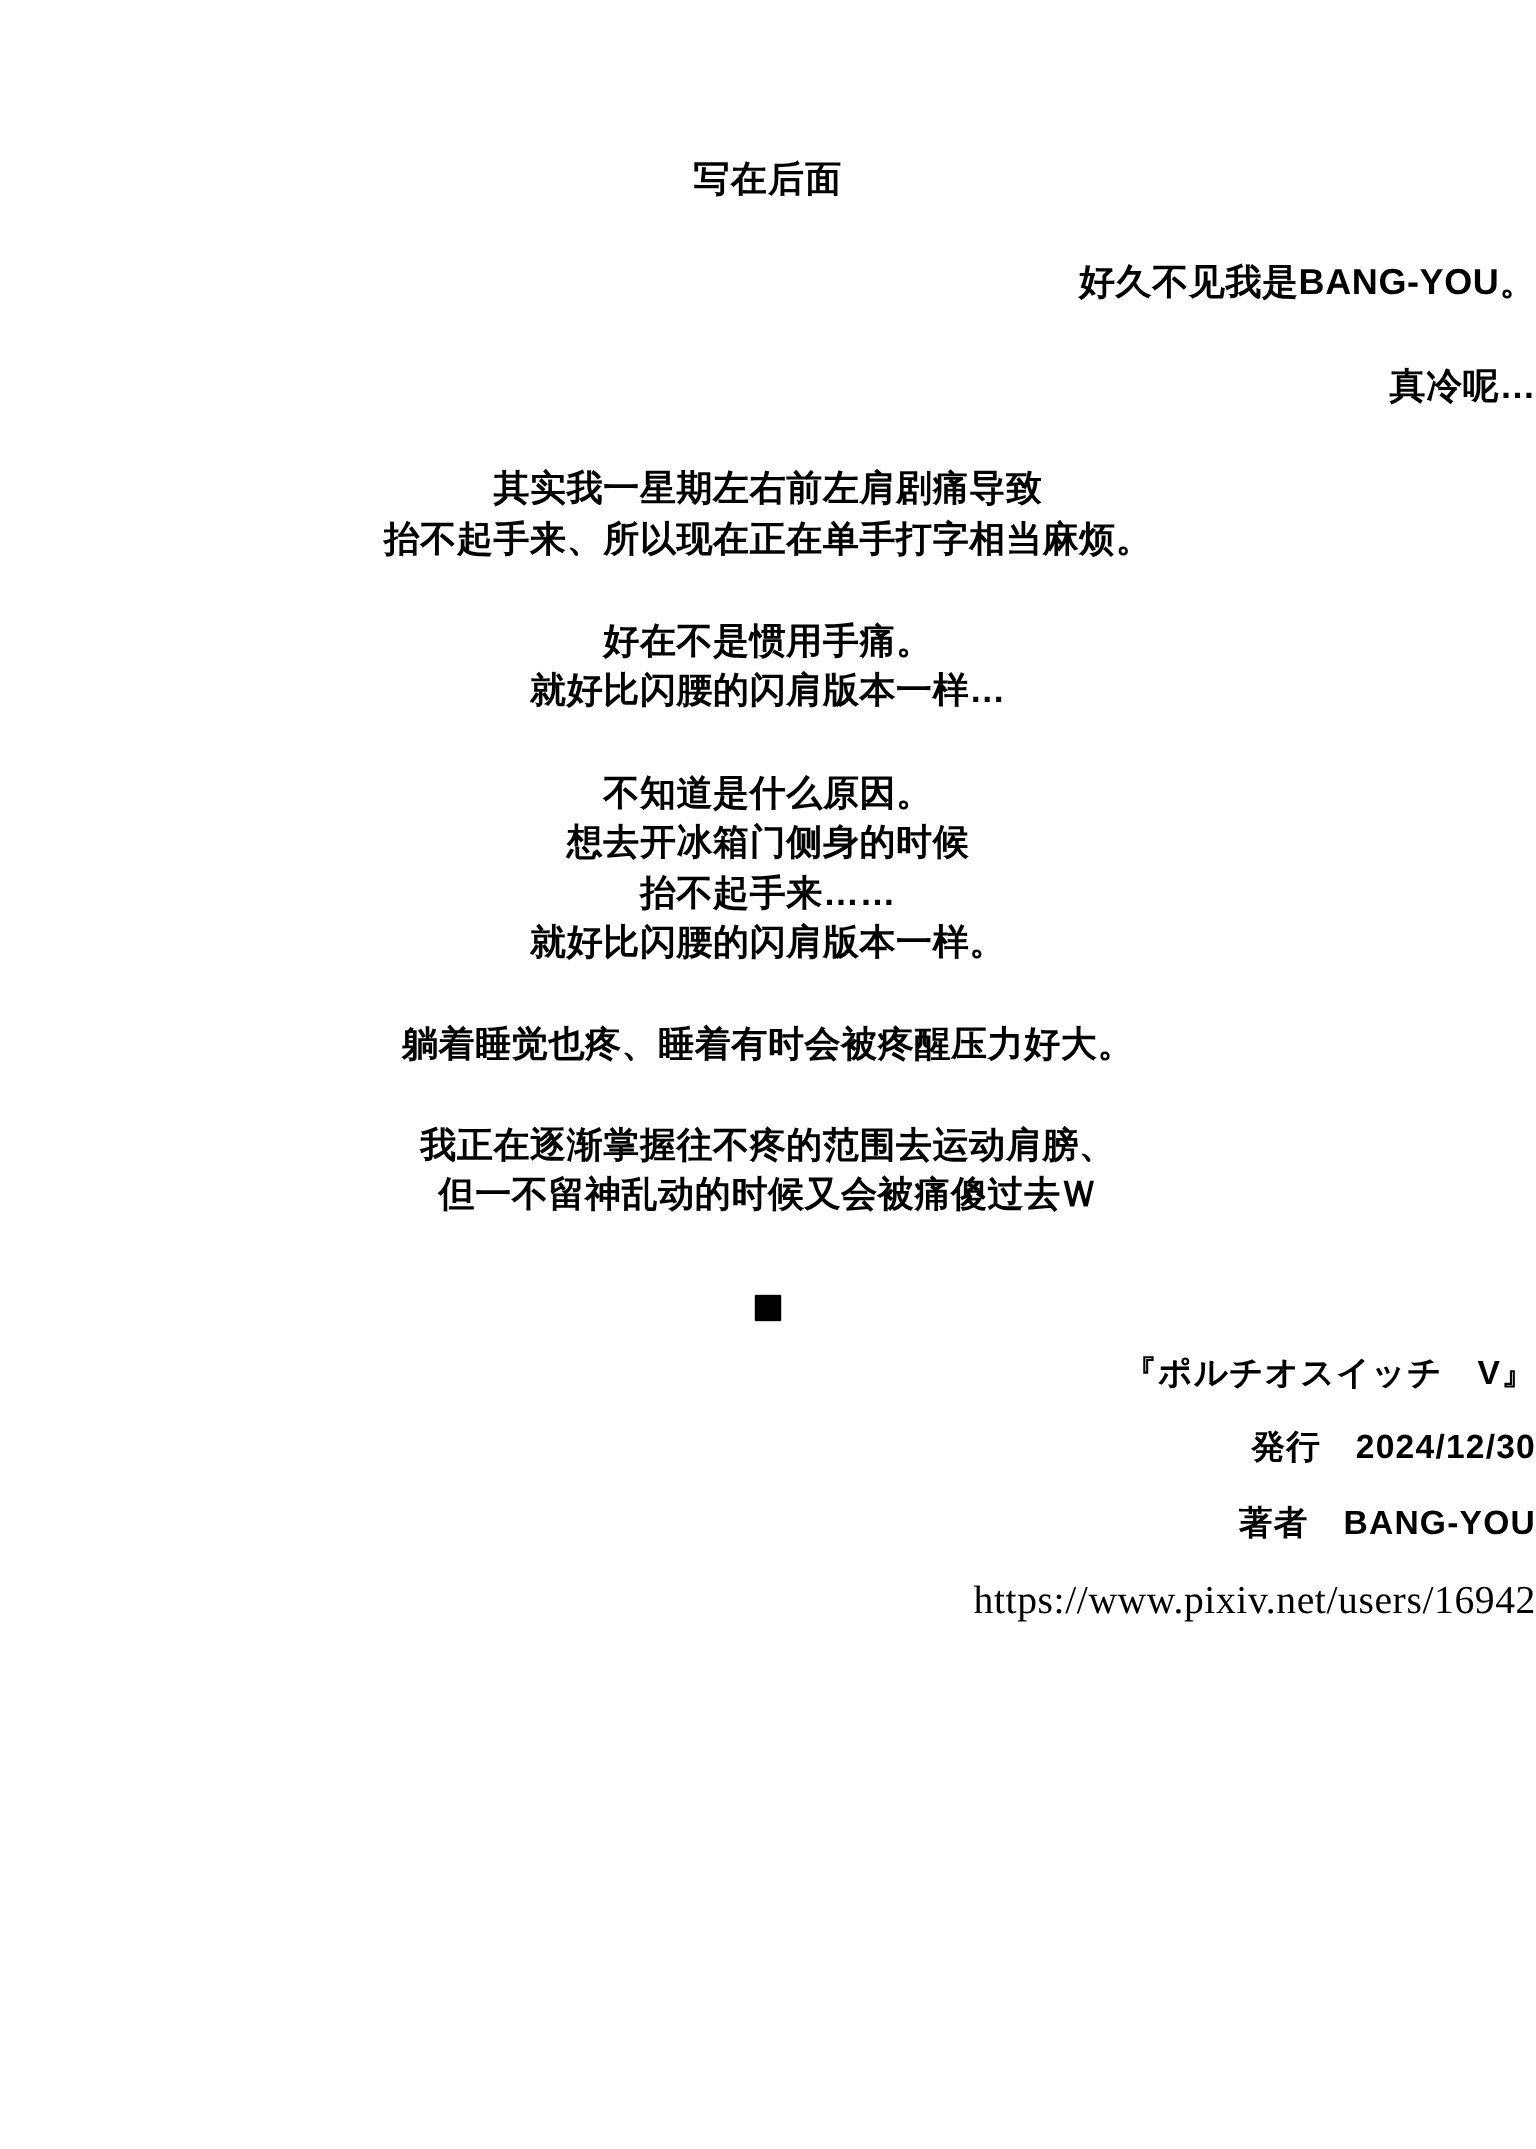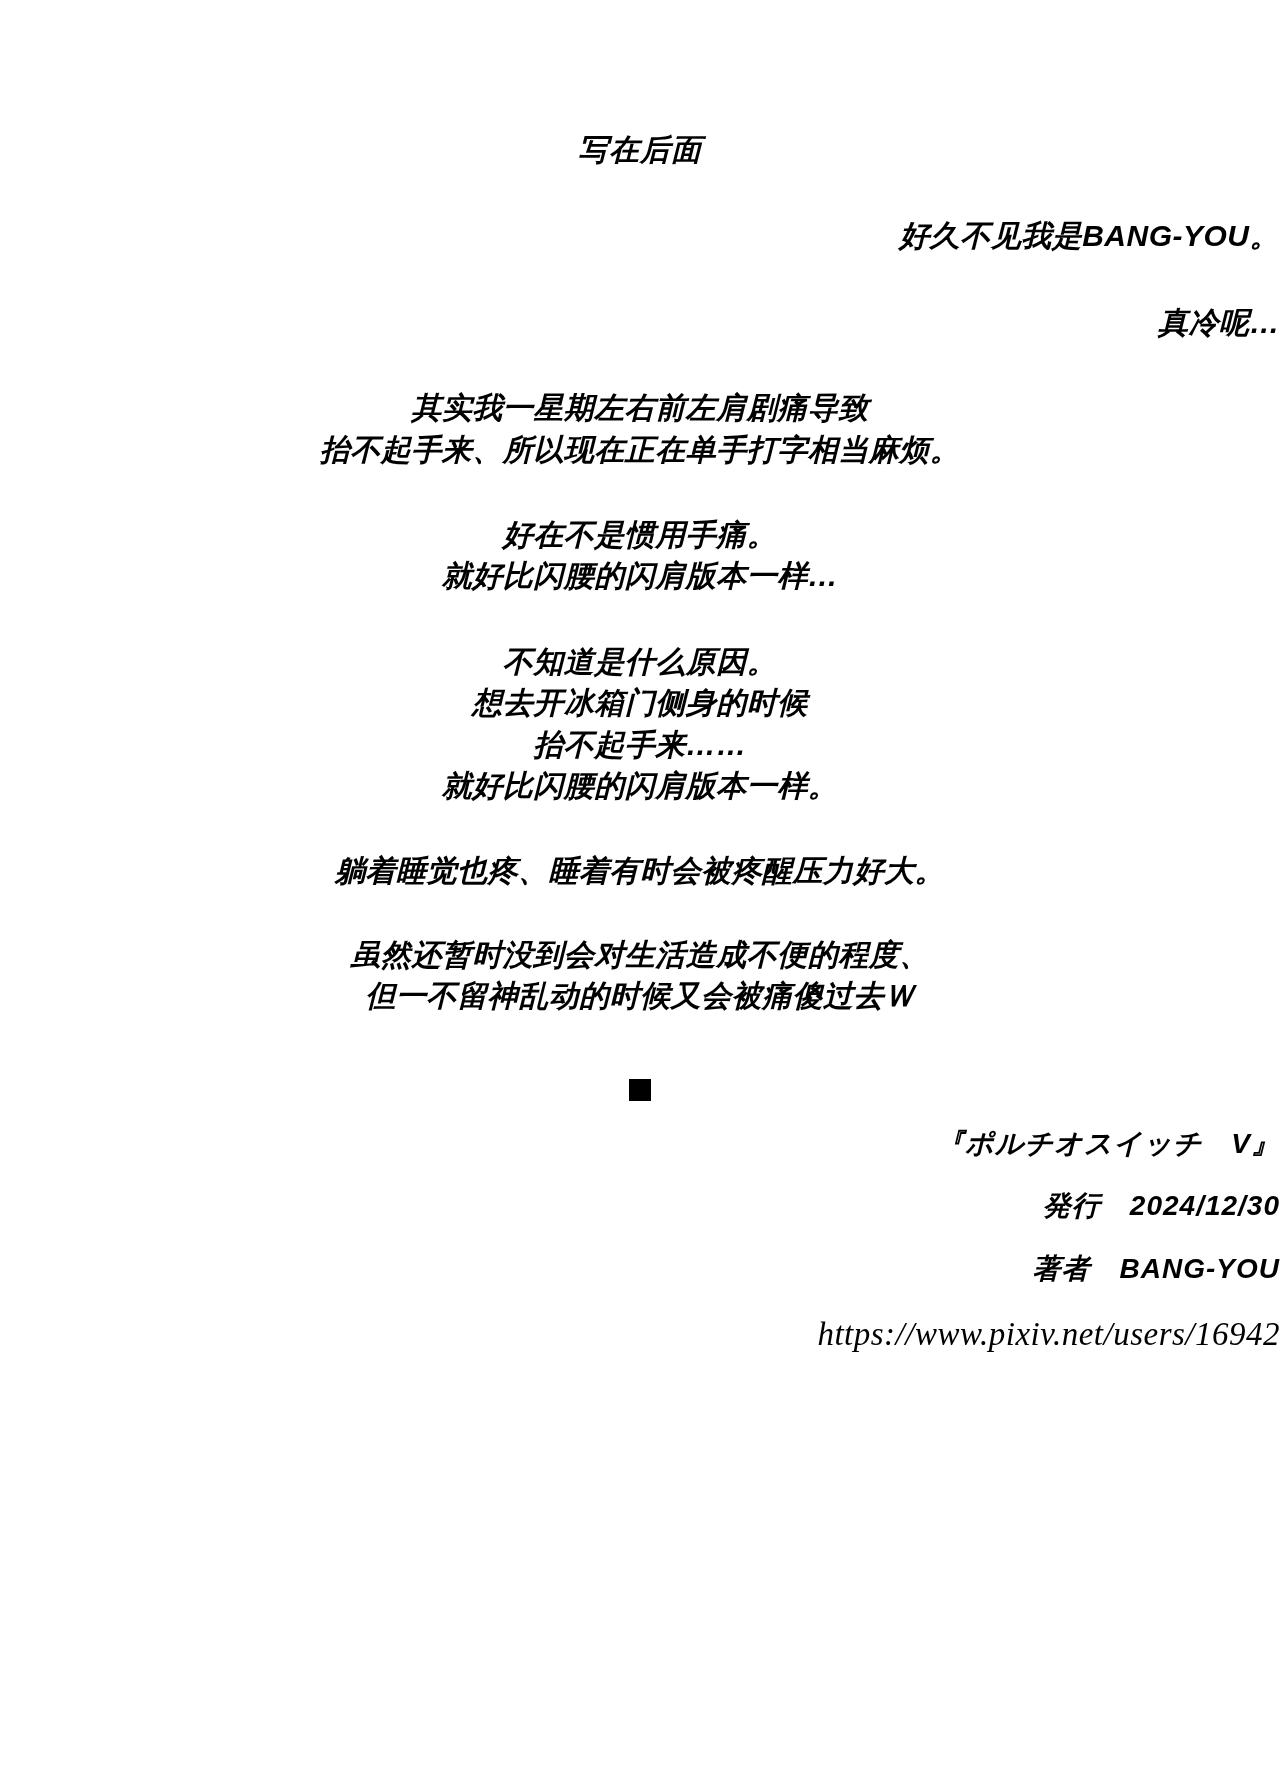--- a/index.html
+++ b/index.html
@@ -15,21 +15,20 @@
     -webkit-font-smoothing: antialiased;
   }
   .page {
     position: relative;
     width: 1280px;
     height: 1791px;
     box-sizing: border-box;
     display: flex;
     flex-direction: column;
     align-items: center;
-    font-style: italic;
   }
 
   
   .afterword {
     width: 100%;
     text-align: center;
   }
   .heading {
     font-weight: bold;
     font-size: 30px;
@@ -124,21 +123,21 @@
       <span class="line">想去开冰箱门侧身的时候</span>
       <span class="line">抬不起手来……</span>
       <span class="line">就好比闪腰的闪肩版本一样。</span>
     </div>
 
     <div class="para gap-md">
       <span class="line">躺着睡觉也疼、睡着有时会被疼醒压力好大。</span>
     </div>
 
     <div class="para gap-sm">
-      <span class="line">虽然还暂时没到会对生活造成不便的程度、</span>
+      <span class="line">我正在逐渐掌握往不疼的范围去运动肩膀、</span>
       <span class="line">但一不留神乱动的时候又会被痛傻过去Ｗ</span>
     </div>
 
   </div>
 
   <div class="separator-wrap">
     <div class="square"></div>
   </div>
 
   <div class="colophon">

